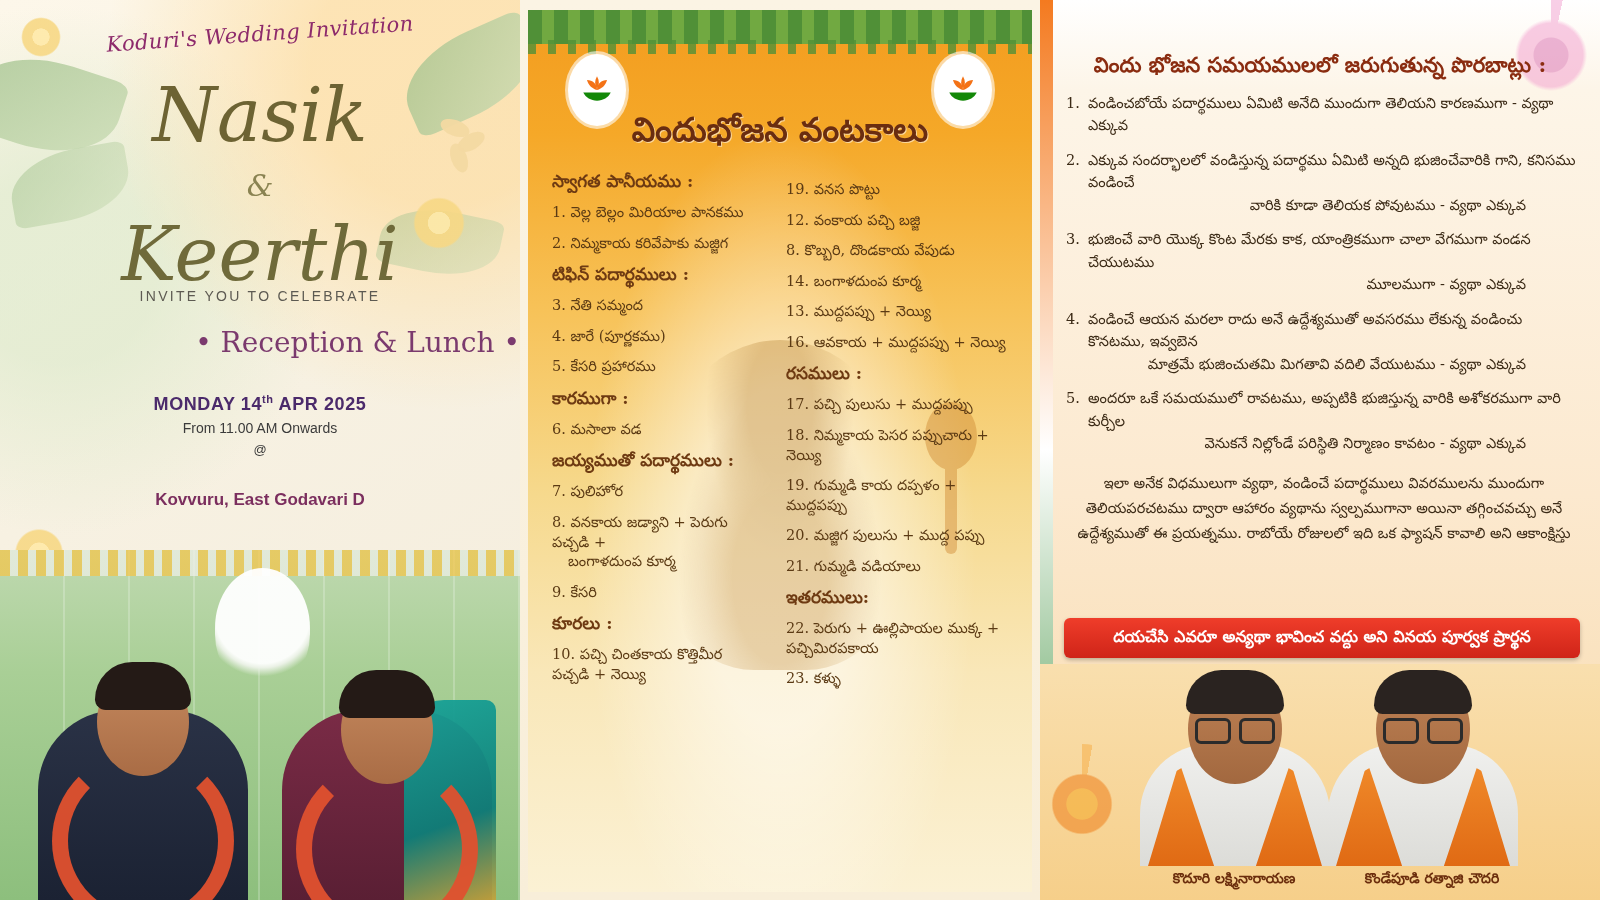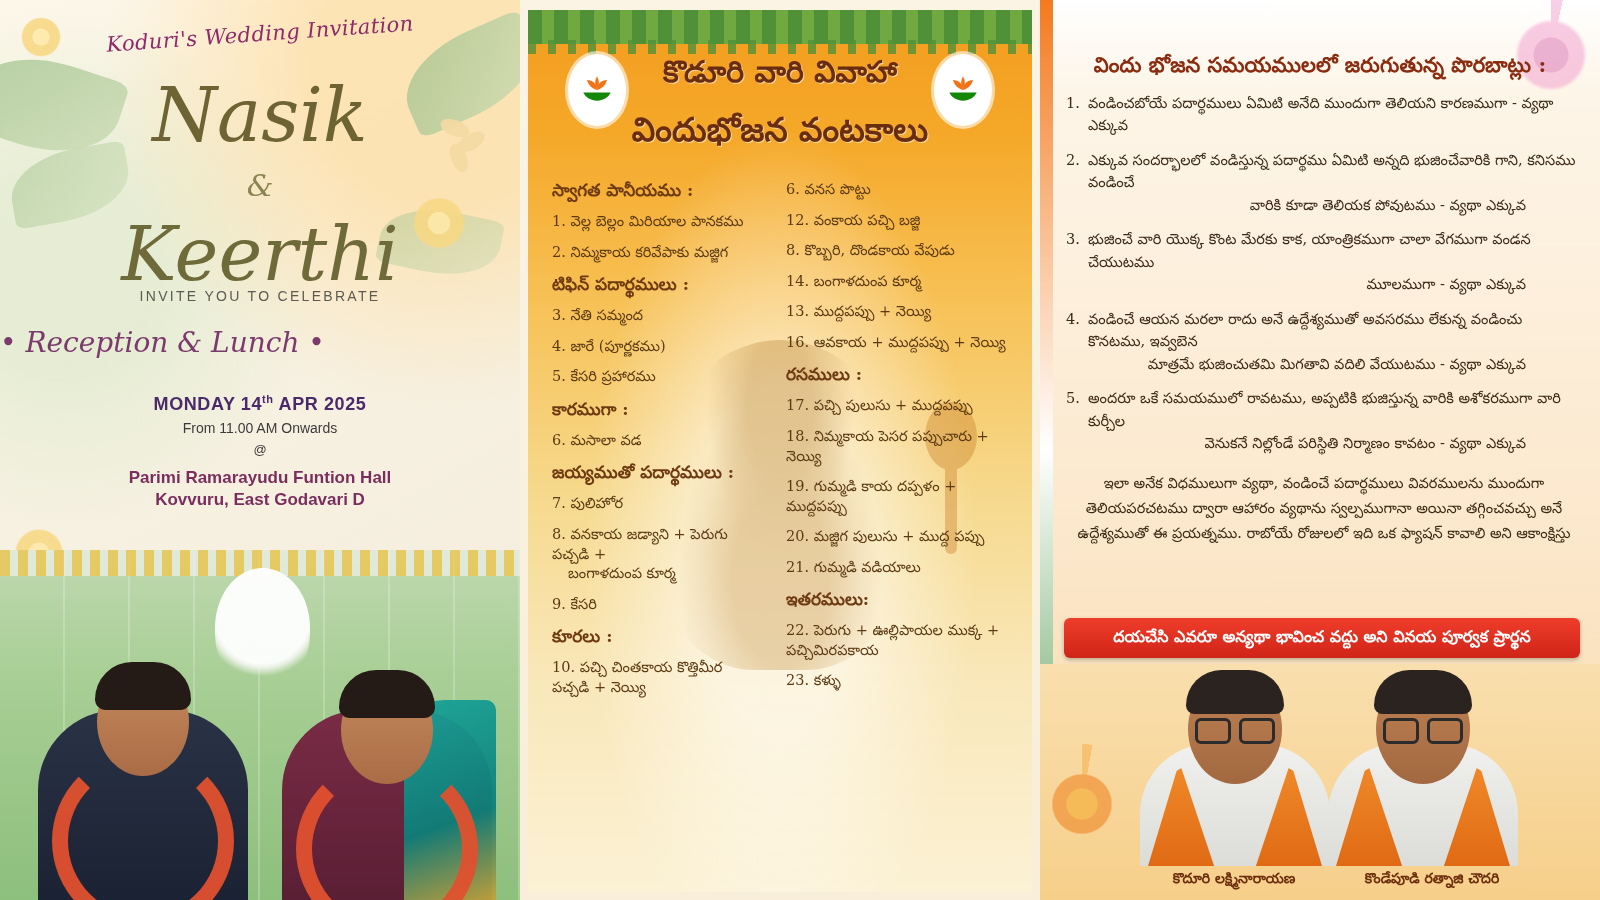--- a/index.html
+++ b/index.html
@@ -49,22 +49,22 @@
   }
   .p1-name1 { top:78px; font-size:74px; color:#6d6333; }
   .p1-amp   { position:absolute; top:168px; left:0; width:100%; text-align:center;
               font-family:"DejaVu Serif", serif; font-style:italic; font-size:30px; color:#8a8352; }
   .p1-name2 { top:192px; font-size:74px;margin-top:25px; }
   .p1-invite {
     position:absolute; top:288px; left:0; width:100%; text-align:center;
     font-size:14px; letter-spacing:2.3px; color:#5d5a52;
   }
   .p1-event {
-    position:absolute; top:326px; left:0; width:100%; text-align:left;
-    font-family:"DejaVu Serif", serif; font-style:italic; font-size:28px; color:#7b3a6e;
+    position:absolute; top:326px; left:0; width:100%; text-align:right;
+    font-family:"DejaVu Serif", serif; font-size:28px; color:#7b3a6e;
   }
   .p1-date {
     position:absolute; top:393px; left:0; width:100%; text-align:center;
     font-size:18px; font-weight:bold; color:#4b2a6b; letter-spacing:.6px;
   }
   .p1-date sup { font-size:11px; }
   .p1-time {
     position:absolute; top:420px; left:0; width:100%; text-align:center;
     font-size:14px; color:#3b3b3b;
   }
@@ -173,21 +173,21 @@
     color:#6a2d10; text-shadow:1px 1px 0 rgba(255,255,255,.55);
   }
   .p2-title1 { top:44px; font-size:30px; }
   .p2-title2 { top:100px; font-size:33px; }
 
   .p2-cols { position:absolute; top:158px; left:0; width:100%; height:720px; display:flex; }
   .p2-col { width:50%; padding:0 18px 0 24px; box-sizing:border-box; }
   .p2-col.right { padding-left:6px; }
   .sec-title {
     font-family:"DejaVu Serif", serif; font-size:17px; font-weight:bold;
-    color:#6e3a12; margin:12px 0 8px;
+    color:#6e3a12; margin:3px 0 8px;
   }
   .m-item {
     font-family:"DejaVu Serif", serif; font-size:14.5px; color:#5b3a14;
     margin:0 0 11px; line-height:1.35;
   }
   .m-item .cont { display:block; padding-left:16px; }
   .p2-watermark {
     position:absolute; left:50%; top:330px; transform:translateX(-50%);
     width:260px; height:330px; opacity:.33;
     background:
@@ -313,21 +313,20 @@
     <div class="p1-name1">Nasik</div>
     <div class="p1-amp">&amp;</div>
     <div class="p1-name2">Keerthi</div>
     <div class="p1-invite">INVITE YOU TO CELEBRATE</div>
     <div class="p1-event">• Reception &amp; Lunch •</div>
     <div class="p1-date">
       <span>MONDAY 14<sup>th</sup> APR 2025</span>
     </div>
     <div class="p1-time">From 11.00  AM Onwards</div>
     <div class="p1-at">@</div>
-    <div class="p1-venue1">Parimi Ramarayudu Funtion Hall</div>
     <div class="p1-venue2">Kovvuru, East Godavari D</div>
 
     <div class="photo">
       <div class="slats">
         <span></span>
           <span></span>
           <span></span>
           <span></span>
           <span></span>
           <span></span>
@@ -366,21 +365,20 @@
       </div>
       <div class="lotus-badge right">
         <svg viewBox="0 0 64 64" aria-hidden="true">
           <path d="M32 10c4 7 4 14 0 20-4-6-4-13 0-20z" fill="#f47216"></path>
           <path d="M32 32c-8-2-14-8-16-16 9 0 16 6 16 16z" fill="#f47216"></path>
           <path d="M32 32c8-2 14-8 16-16-9 0-16 6-16 16z" fill="#f47216"></path>
           <path d="M10 36h44c-4 8-12 13-22 13S14 44 10 36z" fill="#138808"></path>
         </svg>
       </div>
 
-      <div class="p2-title1">కొడూరి వారి వివాహా</div>
       <div class="p2-title2">విందుభోజన వంటకాలు</div>
 
       <div class="p2-watermark"></div>
       <div class="spoon">
         <i class="bowl"></i>
           <i class="stick"></i>
       </div>
 
       <div class="p2-cols">
         <div class="p2-col left">
@@ -398,21 +396,21 @@
           <div class="m-item">
             <span>8. వనకాయ జడ్యాని + పెరుగు పచ్చడి +</span>
             <span class="cont">బంగాళదుంప కూర్మ</span>
           </div>
           <div class="m-item">9. కేసరి</div>
           <div class="sec-title">కూరలు :</div>
           <div class="m-item">10. పచ్చి చింతకాయ కొత్తిమీర పచ్చడి + నెయ్యి</div>
         </div>
 
         <div class="p2-col right">
-          <div class="m-item" style="margin-top:12px">6. వనస పొట్టు</div>
+          <div class="m-item" style="margin-top:12px">19. వనస పొట్టు</div>
           <div class="m-item">12. వంకాయ పచ్చి బజ్జి</div>
           <div class="m-item">8. కొబ్బరి, దొండకాయ వేపుడు</div>
           <div class="m-item">14. బంగాళదుంప కూర్మ</div>
           <div class="m-item">13. ముద్దపప్పు + నెయ్యి</div>
           <div class="m-item">16. ఆవకాయ + ముద్దపప్పు + నెయ్యి</div>
           <div class="sec-title">రసములు :</div>
           <div class="m-item">17. పచ్చి పులుసు + ముద్దపప్పు</div>
           <div class="m-item">18. నిమ్మకాయ పెసర పప్పుచారు + నెయ్యి</div>
           <div class="m-item">19. గుమ్మడి కాయ దప్పళం + ముద్దపప్పు</div>
           <div class="m-item">20. మజ్జిగ పులుసు + ముద్ద పప్పు</div>

